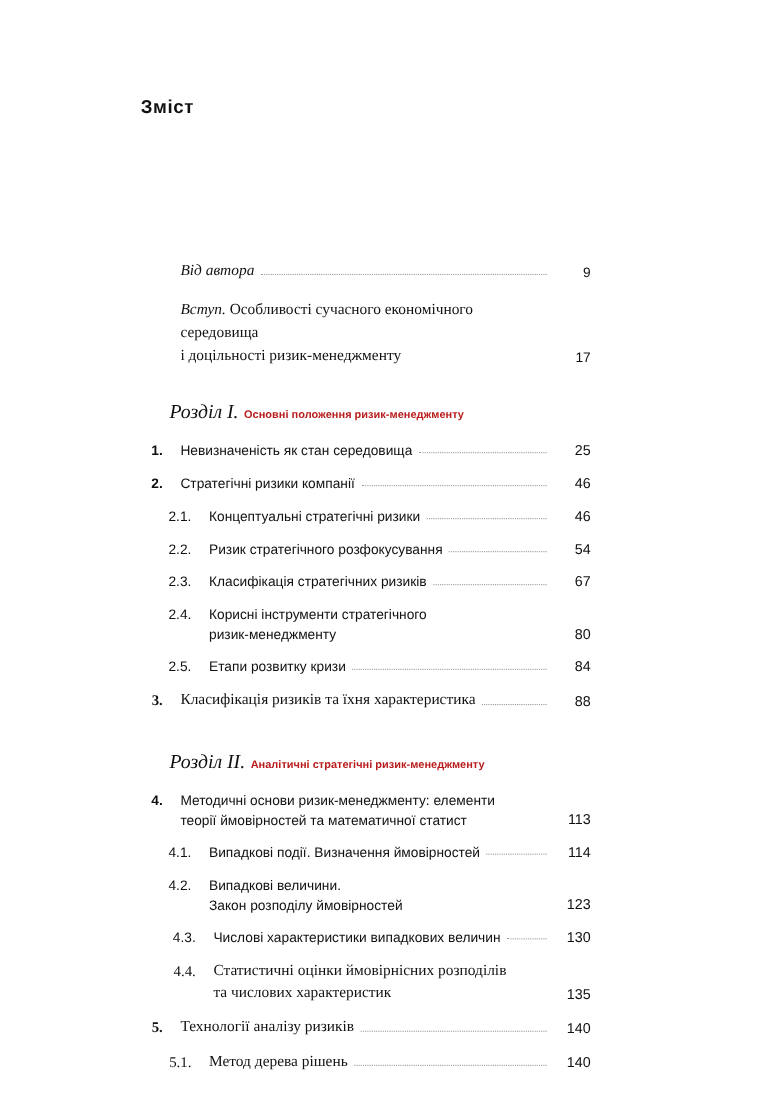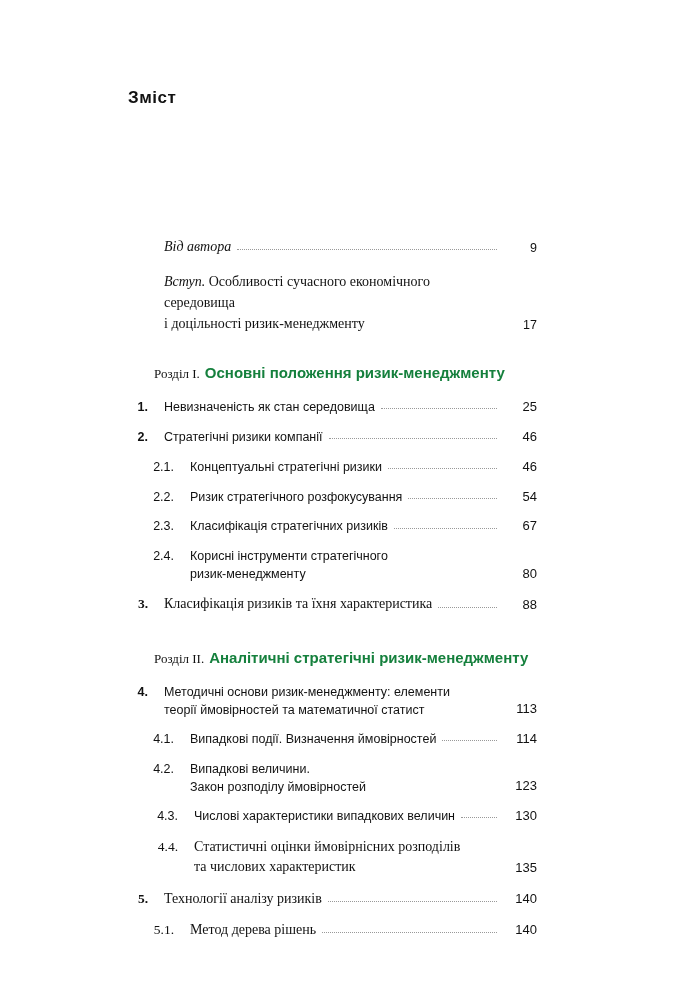--- a/index.html
+++ b/index.html
@@ -113,29 +113,30 @@
   .fm { margin-left: 26px; }
 
   
   .part {
     margin: 26px 0 16px 26px;
     display: flex;
     align-items: baseline;
   }
   .part .part-it {
     font-family: "Liberation Serif", serif;
-    font-size: 13px;
+    font-style: italic;
+    font-size: 18px;
     color: #111;
     margin-right: 5px;
   }
   .part .part-bold {
     font-family: "Liberation Sans", sans-serif;
     font-weight: bold;
-    font-size: 15px;
-    color: #15803d;
+    font-size: 10px;
+    color: #b91c1c;
   }
 
   .serif-entry .label {
     font-family: "Liberation Serif", serif;
     font-size: 14px;
   }
   .serif-entry .num {
     font-family: "Liberation Serif", serif;
     font-size: 13.5px;
   }
@@ -219,20 +220,28 @@
     <div class="entry-block toc-entry multi">
       <span class="num sub">2.4.</span>
       <div class="label-wrap">
         <span class="label">Корисні інструменти стратегічного
 ризик-менеджменту</span>
         <span class="dots hidden"></span>
       </div>
       <span class="pagenum">80</span>
     </div>
 
+    <div class="entry-block toc-entry">
+      <span class="num sub">2.5.</span>
+      <div class="label-wrap">
+        <span class="label">Етапи розвитку кризи</span>
+        <span class="dots"></span>
+      </div>
+      <span class="pagenum">84</span>
+    </div>
 
     <div class="entry-block toc-entry serif-entry">
       <span class="num" style="font-weight:bold;">3.</span>
       <div class="label-wrap">
         <span class="label">Класифікація ризиків та їхня характеристика</span>
         <span class="dots"></span>
       </div>
       <span class="pagenum">88</span>
     </div>
 

